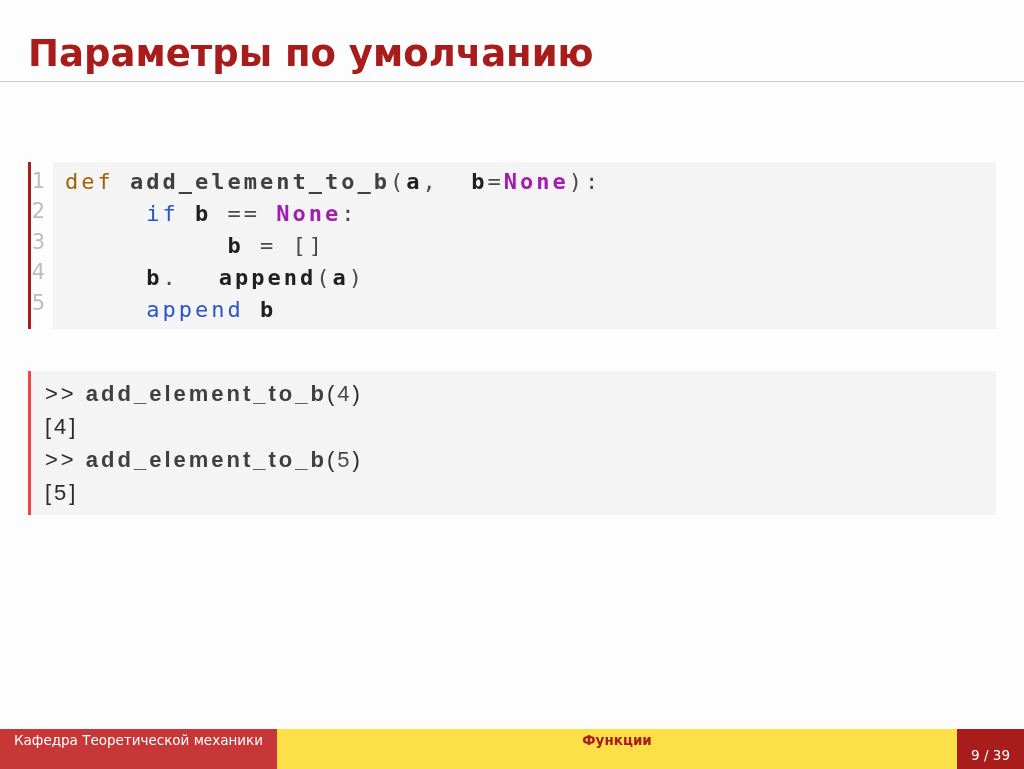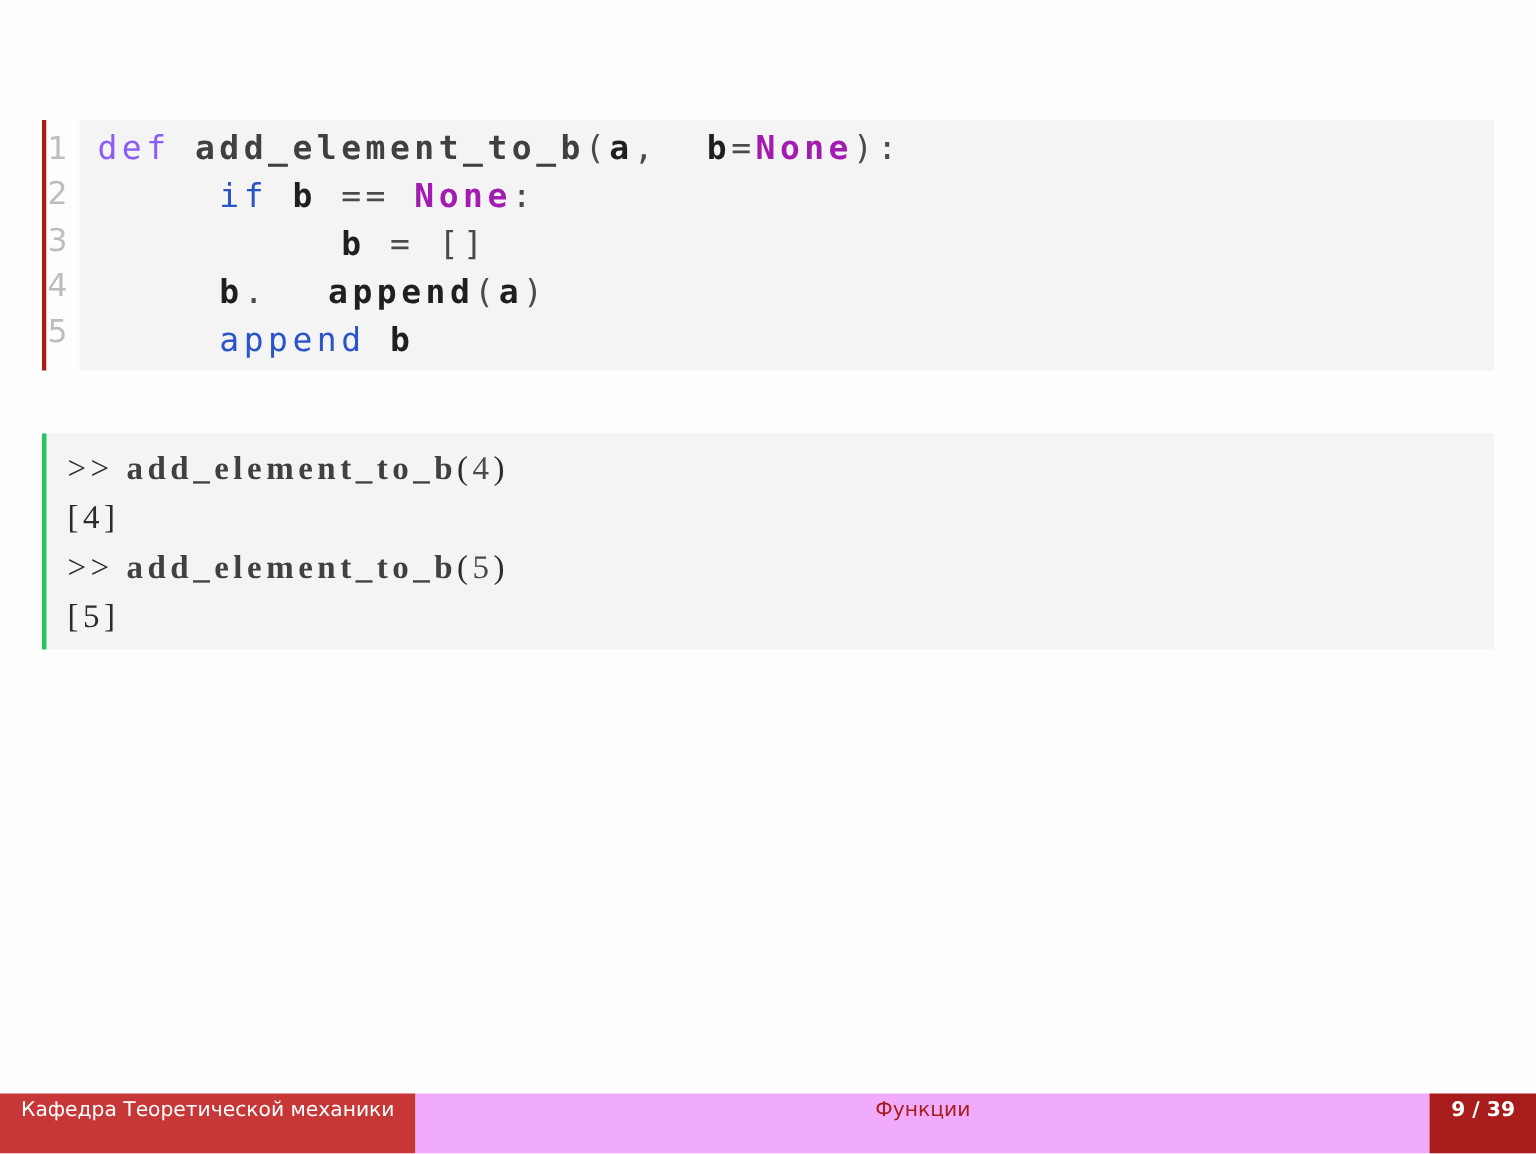--- a/index.html
+++ b/index.html
@@ -52,36 +52,36 @@
     font-family: "DejaVu Sans", "Arial", sans-serif;
     letter-spacing: 0;
     font-size: 21px;
     flex-shrink: 0;
     width: 22px;
   }
   .code-lines {
     padding: 4px 10px 4px 12px;
     white-space: pre;
   }
-  .kw-def { color: #8b5cf6; }
+  .kw-def { color: #a16207; }
   .kw-if  { color: #2a55c9; }
   .kw-ret { color: #2a55c9; }
   .kw-none { color: #a21caf; font-weight: bold; }
   .fn-name { color: #404040; font-weight: bold; }
   .var { color: #1f1f1f; font-weight: bold; }
   .paren { color: #4a4a4a; }
   .punct { color: #4a4a4a; }
   .method { color: #1f1f1f; font-weight: bold; margin-left: 40px; }
   .num { color: #4a4a4a; }
 
   .output-block {
     margin-top: 42px;
     background: #f4f4f4;
-    border-left: 3px solid #22c55e;
-    font-family: Liberation Serif, serif;
+    border-left: 3px solid #ef4444;
+    font-family: Liberation Sans, sans-serif;
     font-size: 22px;
     line-height: 1.5;
     padding: 6px 14px;
     white-space: pre;
     letter-spacing: 3px;
     color: #2b2b2b;
   }
   .output-block .fn-name { font-weight: bold; }
 
   .footer {
@@ -91,40 +91,41 @@
     font-size: 13.5px;
   }
   .footer-left {
     background: #c83737;
     color: #fff;
     padding: 3px 14px;
     flex: 0 0 auto;
     font-weight: 500;
   }
   .footer-mid {
-    background: #f0abfc;
+    background: #fde047;
     color: #a81c1c;
     flex: 1;
     text-align: center;
     padding: 3px 0;
-    font-weight: 400;
+    font-weight: 700;
   }
   .footer-right {
     background: #a81c1c;
     color: #fff;
-    padding: 3px 14px;
+    padding: 18px 14px;
     flex: 0 0 auto;
-    font-weight: 700;
+    font-weight: 400;
   }
 </style>
 </head>
 <body>
 
 <div class="slide">
 
+  <div class="title">Параметры по умолчанию</div>
 
   <div class="content">
 
     <div class="code-block">
       <div class="line-numbers">
 <span>1</span><br>
 <span>2</span><br>
 <span>3</span><br>
 <span>4</span><br>
 <span>5</span>

